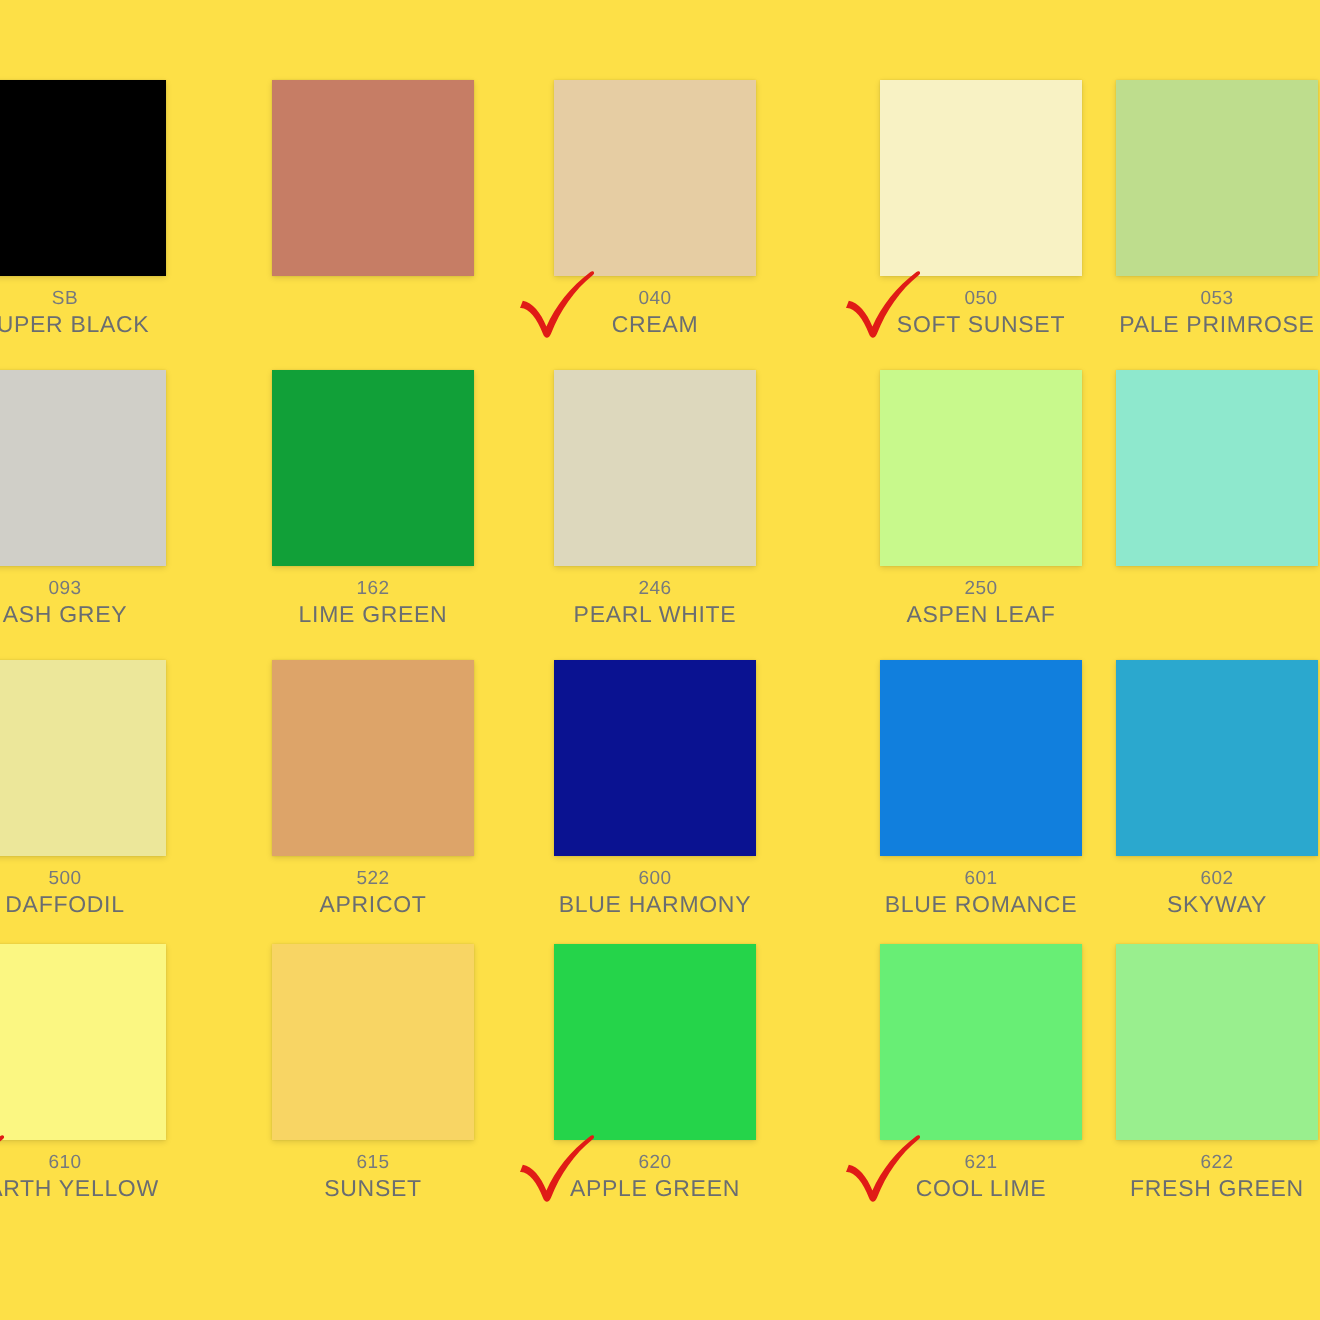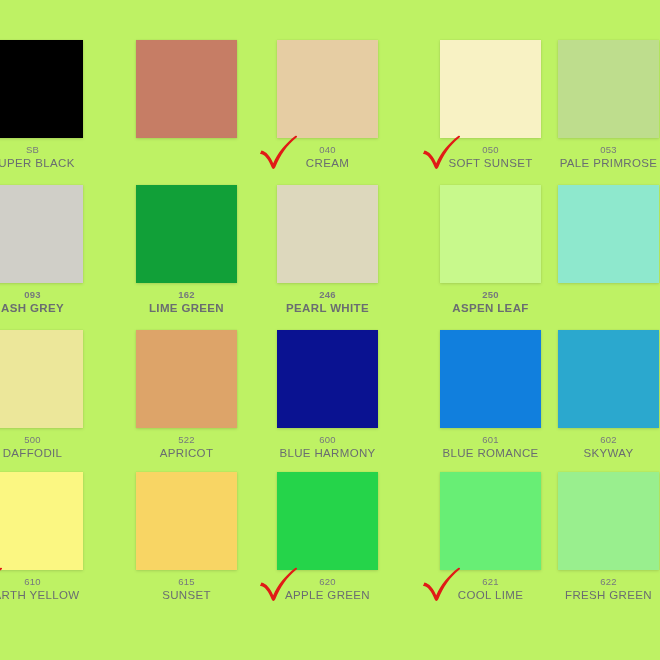--- a/index.html
+++ b/index.html
@@ -11,32 +11,32 @@
     width: 660px;
     height: 660px;
     overflow: hidden;
     font-family: "Liberation Sans", sans-serif;
   }
 
   #palette-grid {
     position: relative;
     width: 660px;
     height: 660px;
-    background: #bef264;
+    background: #fde047;
   }
 
   
   .swatch-row {
     position: absolute;
     left: 0;
     width: 660px;
     height: 145px;
   }
   .swatch-row.r0 { top: 40px; }
-  .swatch-row.r1 { top: 185px; font-weight: bold; }
+  .swatch-row.r1 { top: 185px; }
   .swatch-row.r2 { top: 330px; text-decoration: underline; }
   .swatch-row.r3 { top: 472px; }
 
   
   .swatch-cell {
     position: absolute;
     top: 0;
     width: 101px;
   }
   .swatch-cell.c0 { left: -18px; }

